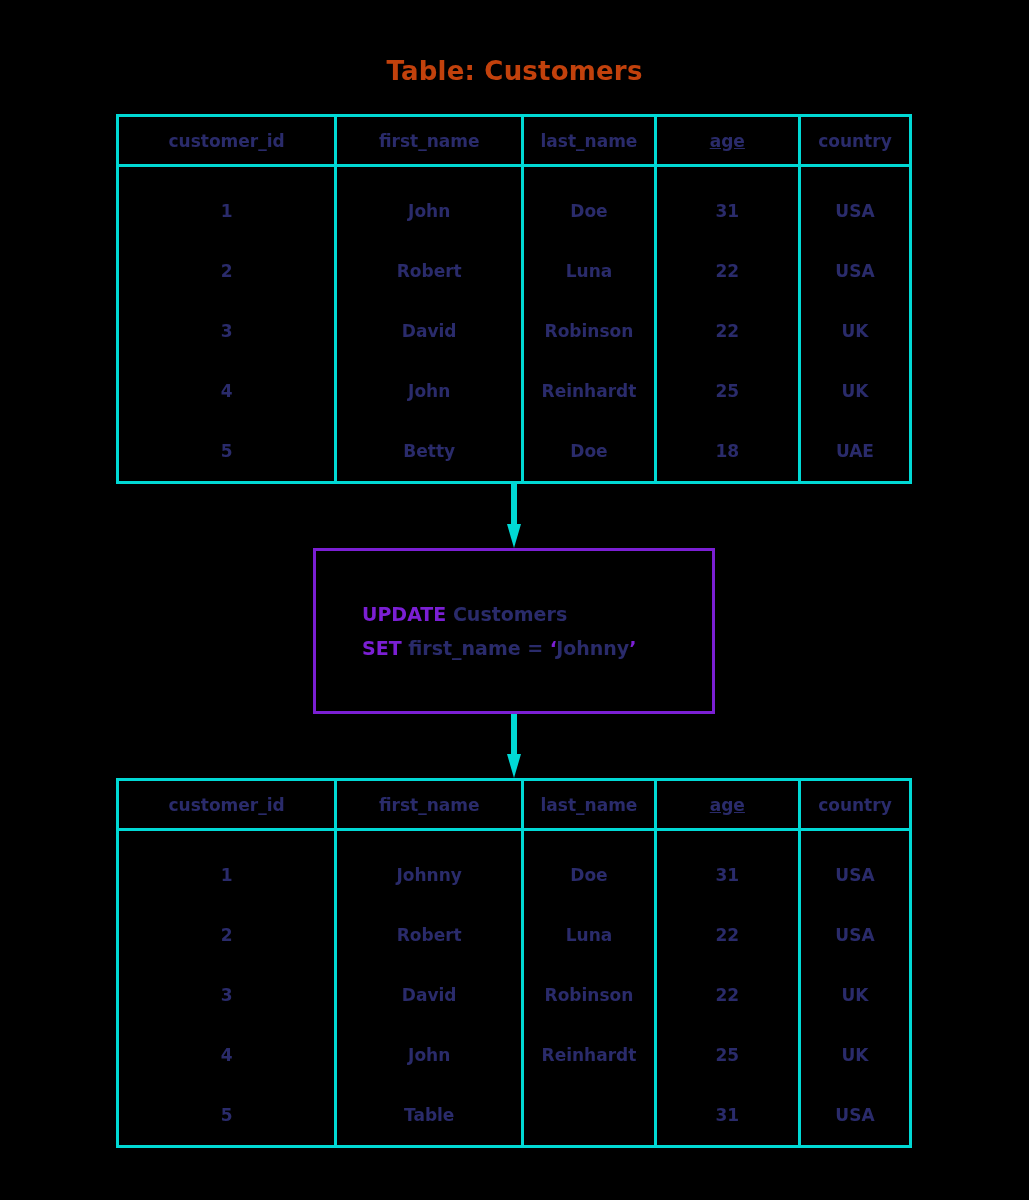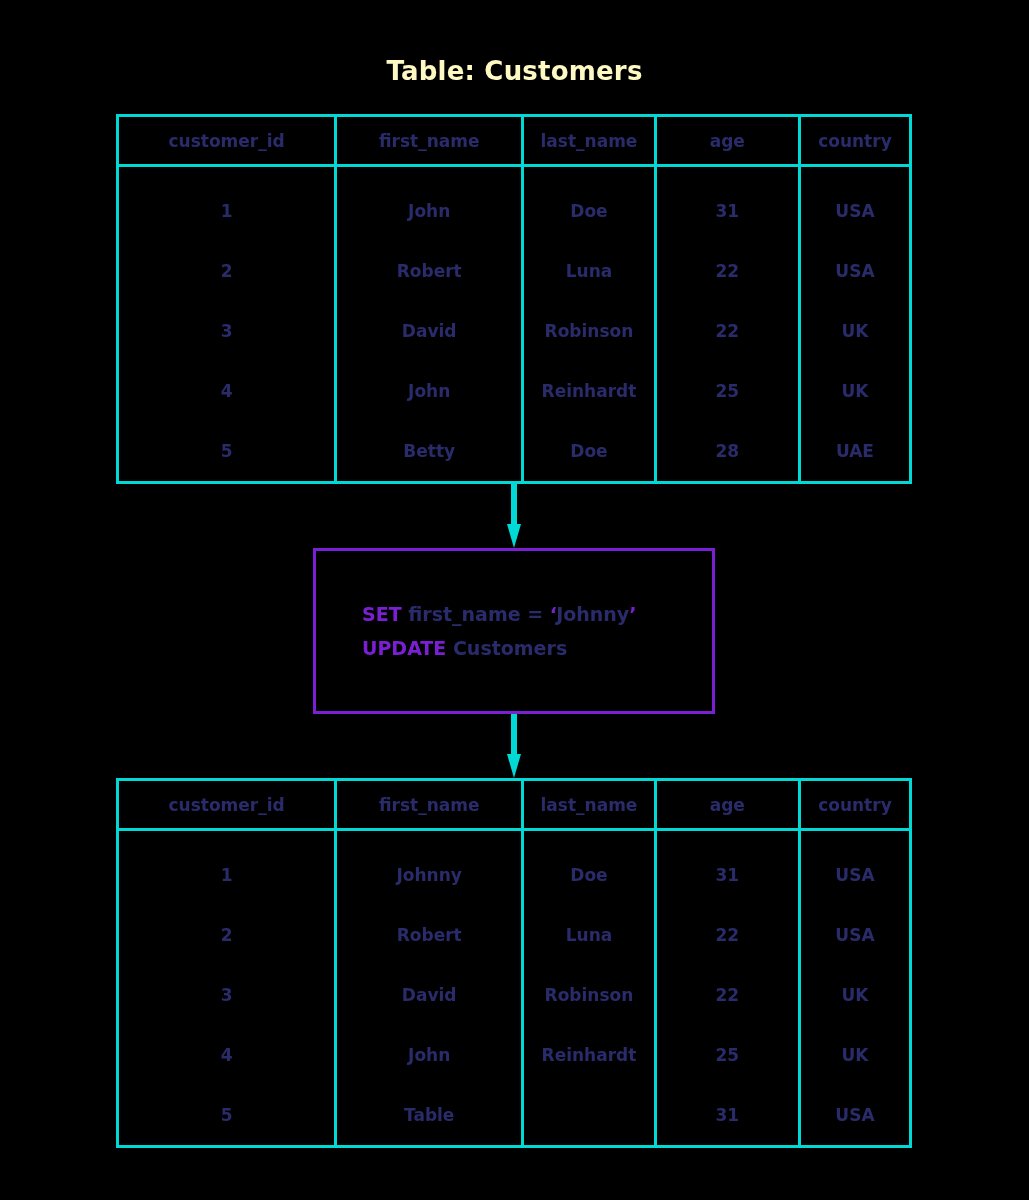--- a/index.html
+++ b/index.html
@@ -15,21 +15,21 @@
     overflow: hidden;
   }
 
   
   #diagram-title {
     position: absolute;
     left: 0;
     top: 56px;
     width: 1029px;
     text-align: center;
-    color: #fef9c3;
+    color: #c2410c;
     font-size: 26px;
     font-weight: bold;
     letter-spacing: 0.2px;
   }
 
   
   .db-table {
     position: absolute;
     left: 116px;
     width: 796px;
@@ -79,21 +79,21 @@
     justify-content: center;
     color: #2a2b6b;
     font-size: 17px;
     font-weight: bold;
   }
 
   
   .c0 { width: 224px; }
   .c1 { width: 192px; }
   .c2 { width: 136px; }
-  .c3 { width: 148px; }
+  .c3 { width: 148px; text-decoration: underline; }
   .c4 { width: 111px; }
 
   
   .arrow {
     position: absolute;
     left: 507px;
     width: 14px;
   }
   #arrow-top    { top: 484px; height: 64px; }
   #arrow-bottom { top: 714px; height: 64px; }
@@ -155,40 +155,40 @@
       <div class="dcell">Luna</div>
       <div class="dcell">Robinson</div>
       <div class="dcell">Reinhardt</div>
       <div class="dcell">Doe</div>
     </div>
     <div class="body-col c3">
       <div class="dcell">31</div>
       <div class="dcell">22</div>
       <div class="dcell">22</div>
       <div class="dcell">25</div>
-      <div class="dcell">28</div>
+      <div class="dcell">18</div>
     </div>
     <div class="body-col c4">
       <div class="dcell">USA</div>
       <div class="dcell">USA</div>
       <div class="dcell">UK</div>
       <div class="dcell">UK</div>
       <div class="dcell">UAE</div>
     </div>
   </div>
 </div>
 
 <svg id="arrow-top" class="arrow" viewBox="0 0 14 64">
   <rect x="4" y="0" width="6" height="44" fill="#00d9d5"></rect>
   <polygon points="0,40 14,40 7,64" fill="#00d9d5"></polygon>
 </svg>
 
 <div id="sql-box">
+  <div class="sql-line"><span class="kw">UPDATE</span><span> Customers</span></div>
   <div class="sql-line"><span class="kw">SET</span><span> first_name = </span><span class="q">‘</span><span>Johnny</span><span class="q">’</span></div>
-  <div class="sql-line"><span class="kw">UPDATE</span><span> Customers</span></div>
 </div>
 
 <svg id="arrow-bottom" class="arrow" viewBox="0 0 14 64">
   <rect x="4" y="0" width="6" height="44" fill="#00d9d5"></rect>
   <polygon points="0,40 14,40 7,64" fill="#00d9d5"></polygon>
 </svg>
 
 <div id="table-after" class="db-table">
   <div class="table-header-row">
     <div class="hcell c0">customer_id</div>

